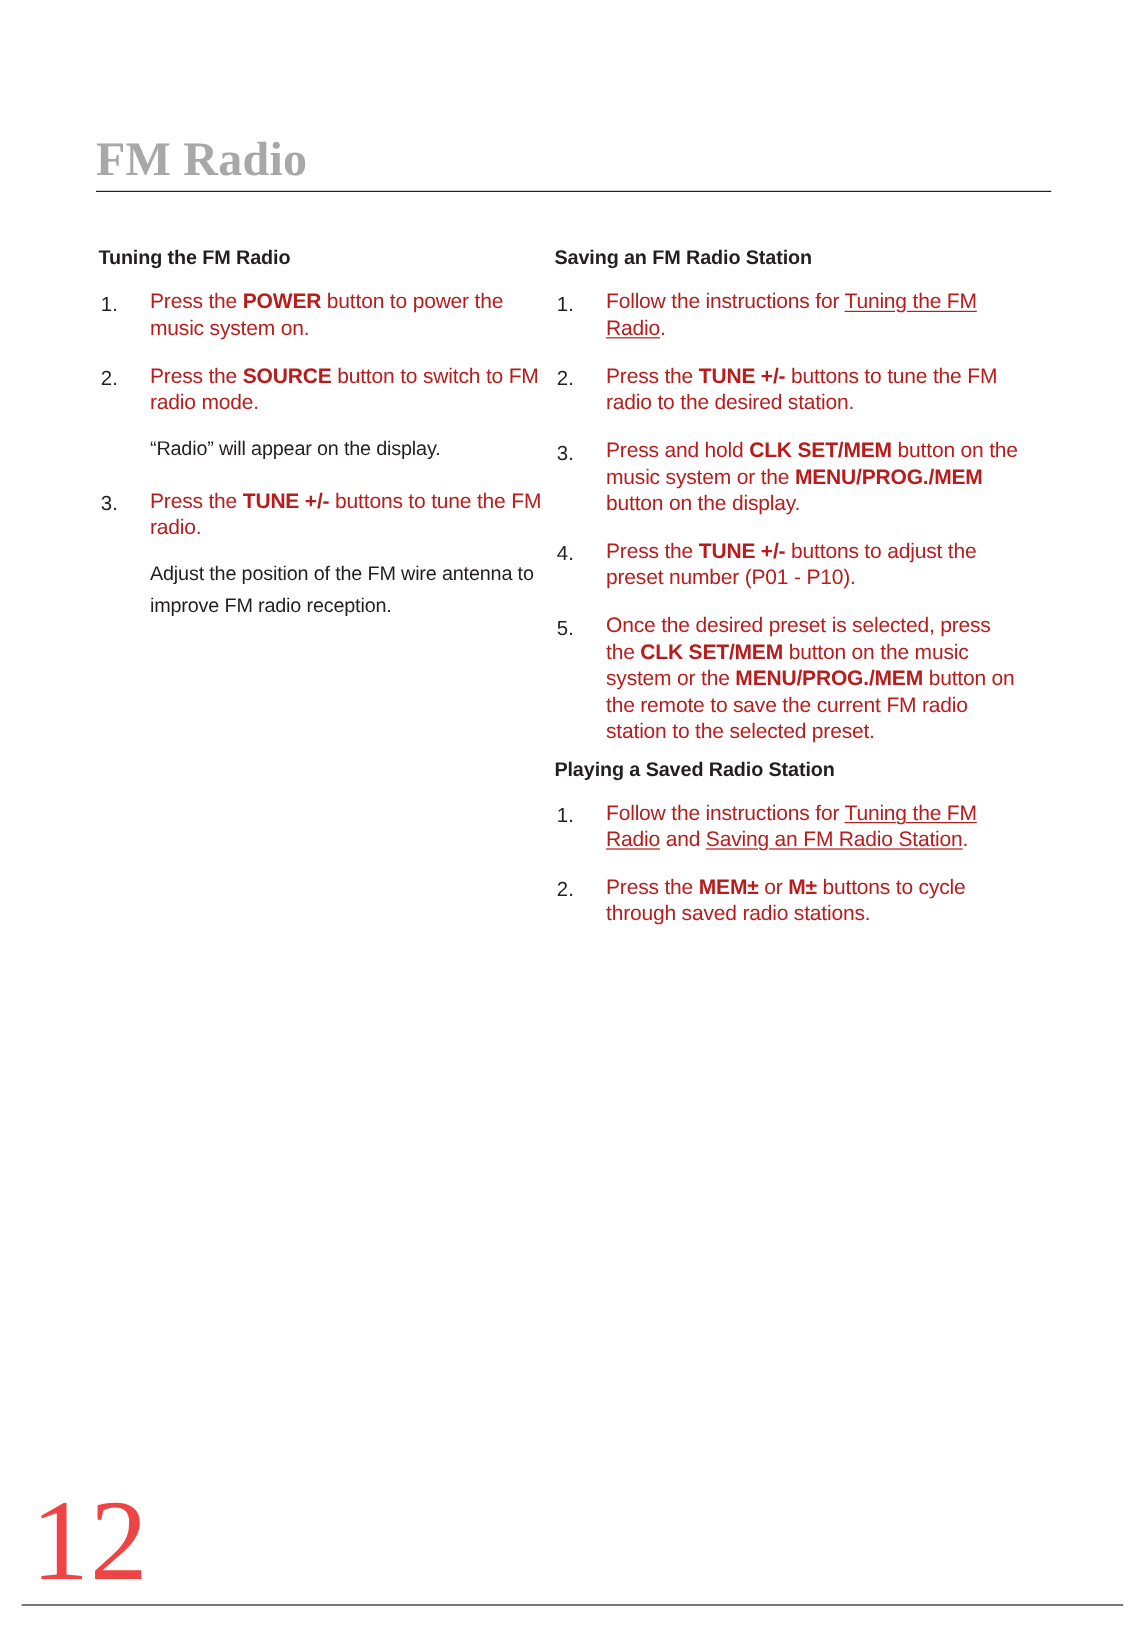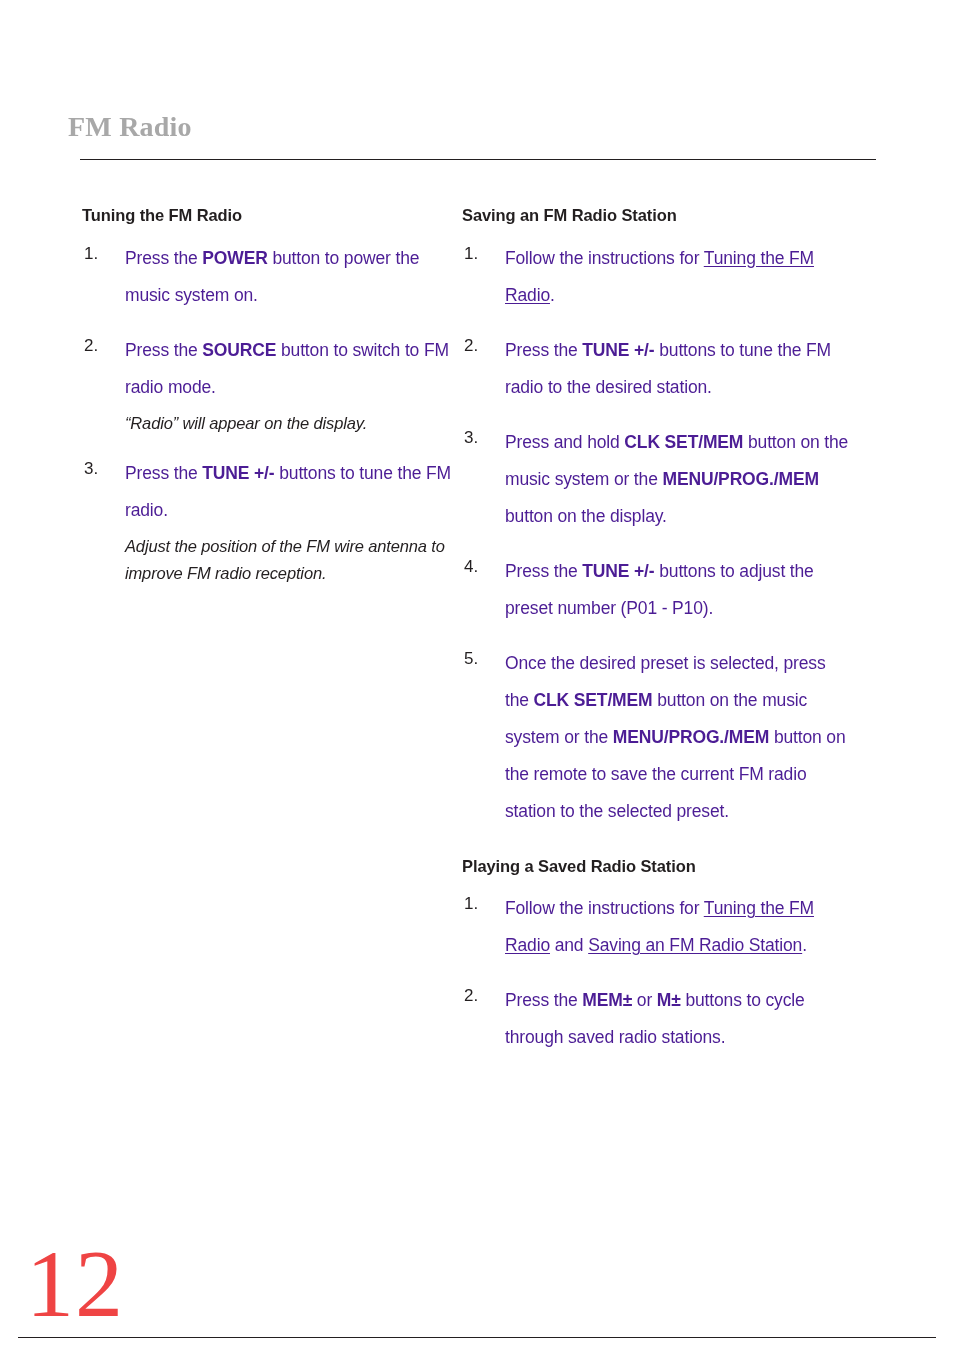--- a/index.html
+++ b/index.html
@@ -15,24 +15,24 @@
     position: relative;
     width: 954px;
     height: 1362px;
     background: #ffffff;
     overflow: hidden;
   }
 
   
   #chapter-title {
     position: absolute;
-    left: 68px;
+    left: 80px;
     top: 112px;
     font-family: "Liberation Serif", serif;
-    font-size: 28px;
+    font-size: 40px;
     font-weight: 700;
     color: #a8a8a8;
     letter-spacing: 0.2px;
     line-height: 1.05;
     white-space: nowrap;
   }
   #title-rule {
     position: absolute;
     left: 80px;
     top: 159px;
@@ -59,21 +59,21 @@
   .section-heading {
     font-family: "Liberation Sans", sans-serif;
     font-size: 16.5px;
     font-weight: 700;
     color: #231f20;
     line-height: 1.25;
     margin: 0 0 14px 0;
     letter-spacing: -0.1px;
   }
   .section-heading.later {
-    margin-top: 26px;
+    margin-top: 12px;
   }
 
   
   ol.steps {
     list-style: none;
     margin: 0;
     padding: 0;
   }
   ol.steps > li.step {
     position: relative;
@@ -87,40 +87,39 @@
     position: absolute;
     left: 2px;
     top: 0;
     font-size: 17px;
     color: #231f20;
     line-height: 27px;
     font-family: "Liberation Sans", sans-serif;
   }
   .step-text {
     font-size: 17.5px;
-    color: #4c1d95;
-    line-height: 37px;
+    color: #b91c1c;
+    line-height: 22px;
     font-family: "Liberation Sans", sans-serif;
     letter-spacing: -0.15px;
   }
   .step-text b, .step-text strong {
     font-weight: 700;
   }
   .xref {
     text-decoration: underline;
     text-underline-offset: 2px;
   }
   .note {
     font-size: 16.5px;
-    font-style: italic;
     color: #231f20;
     line-height: 27px;
     font-family: "Liberation Sans", sans-serif;
     letter-spacing: -0.15px;
-    margin-top: 4px;
+    margin-top: 15px;
   }
 
   
   #page-number {
     position: absolute;
     left: 26px;
     top: 1236px;
     font-family: "Liberation Serif", serif;
     font-size: 96px;
     font-weight: 400;

